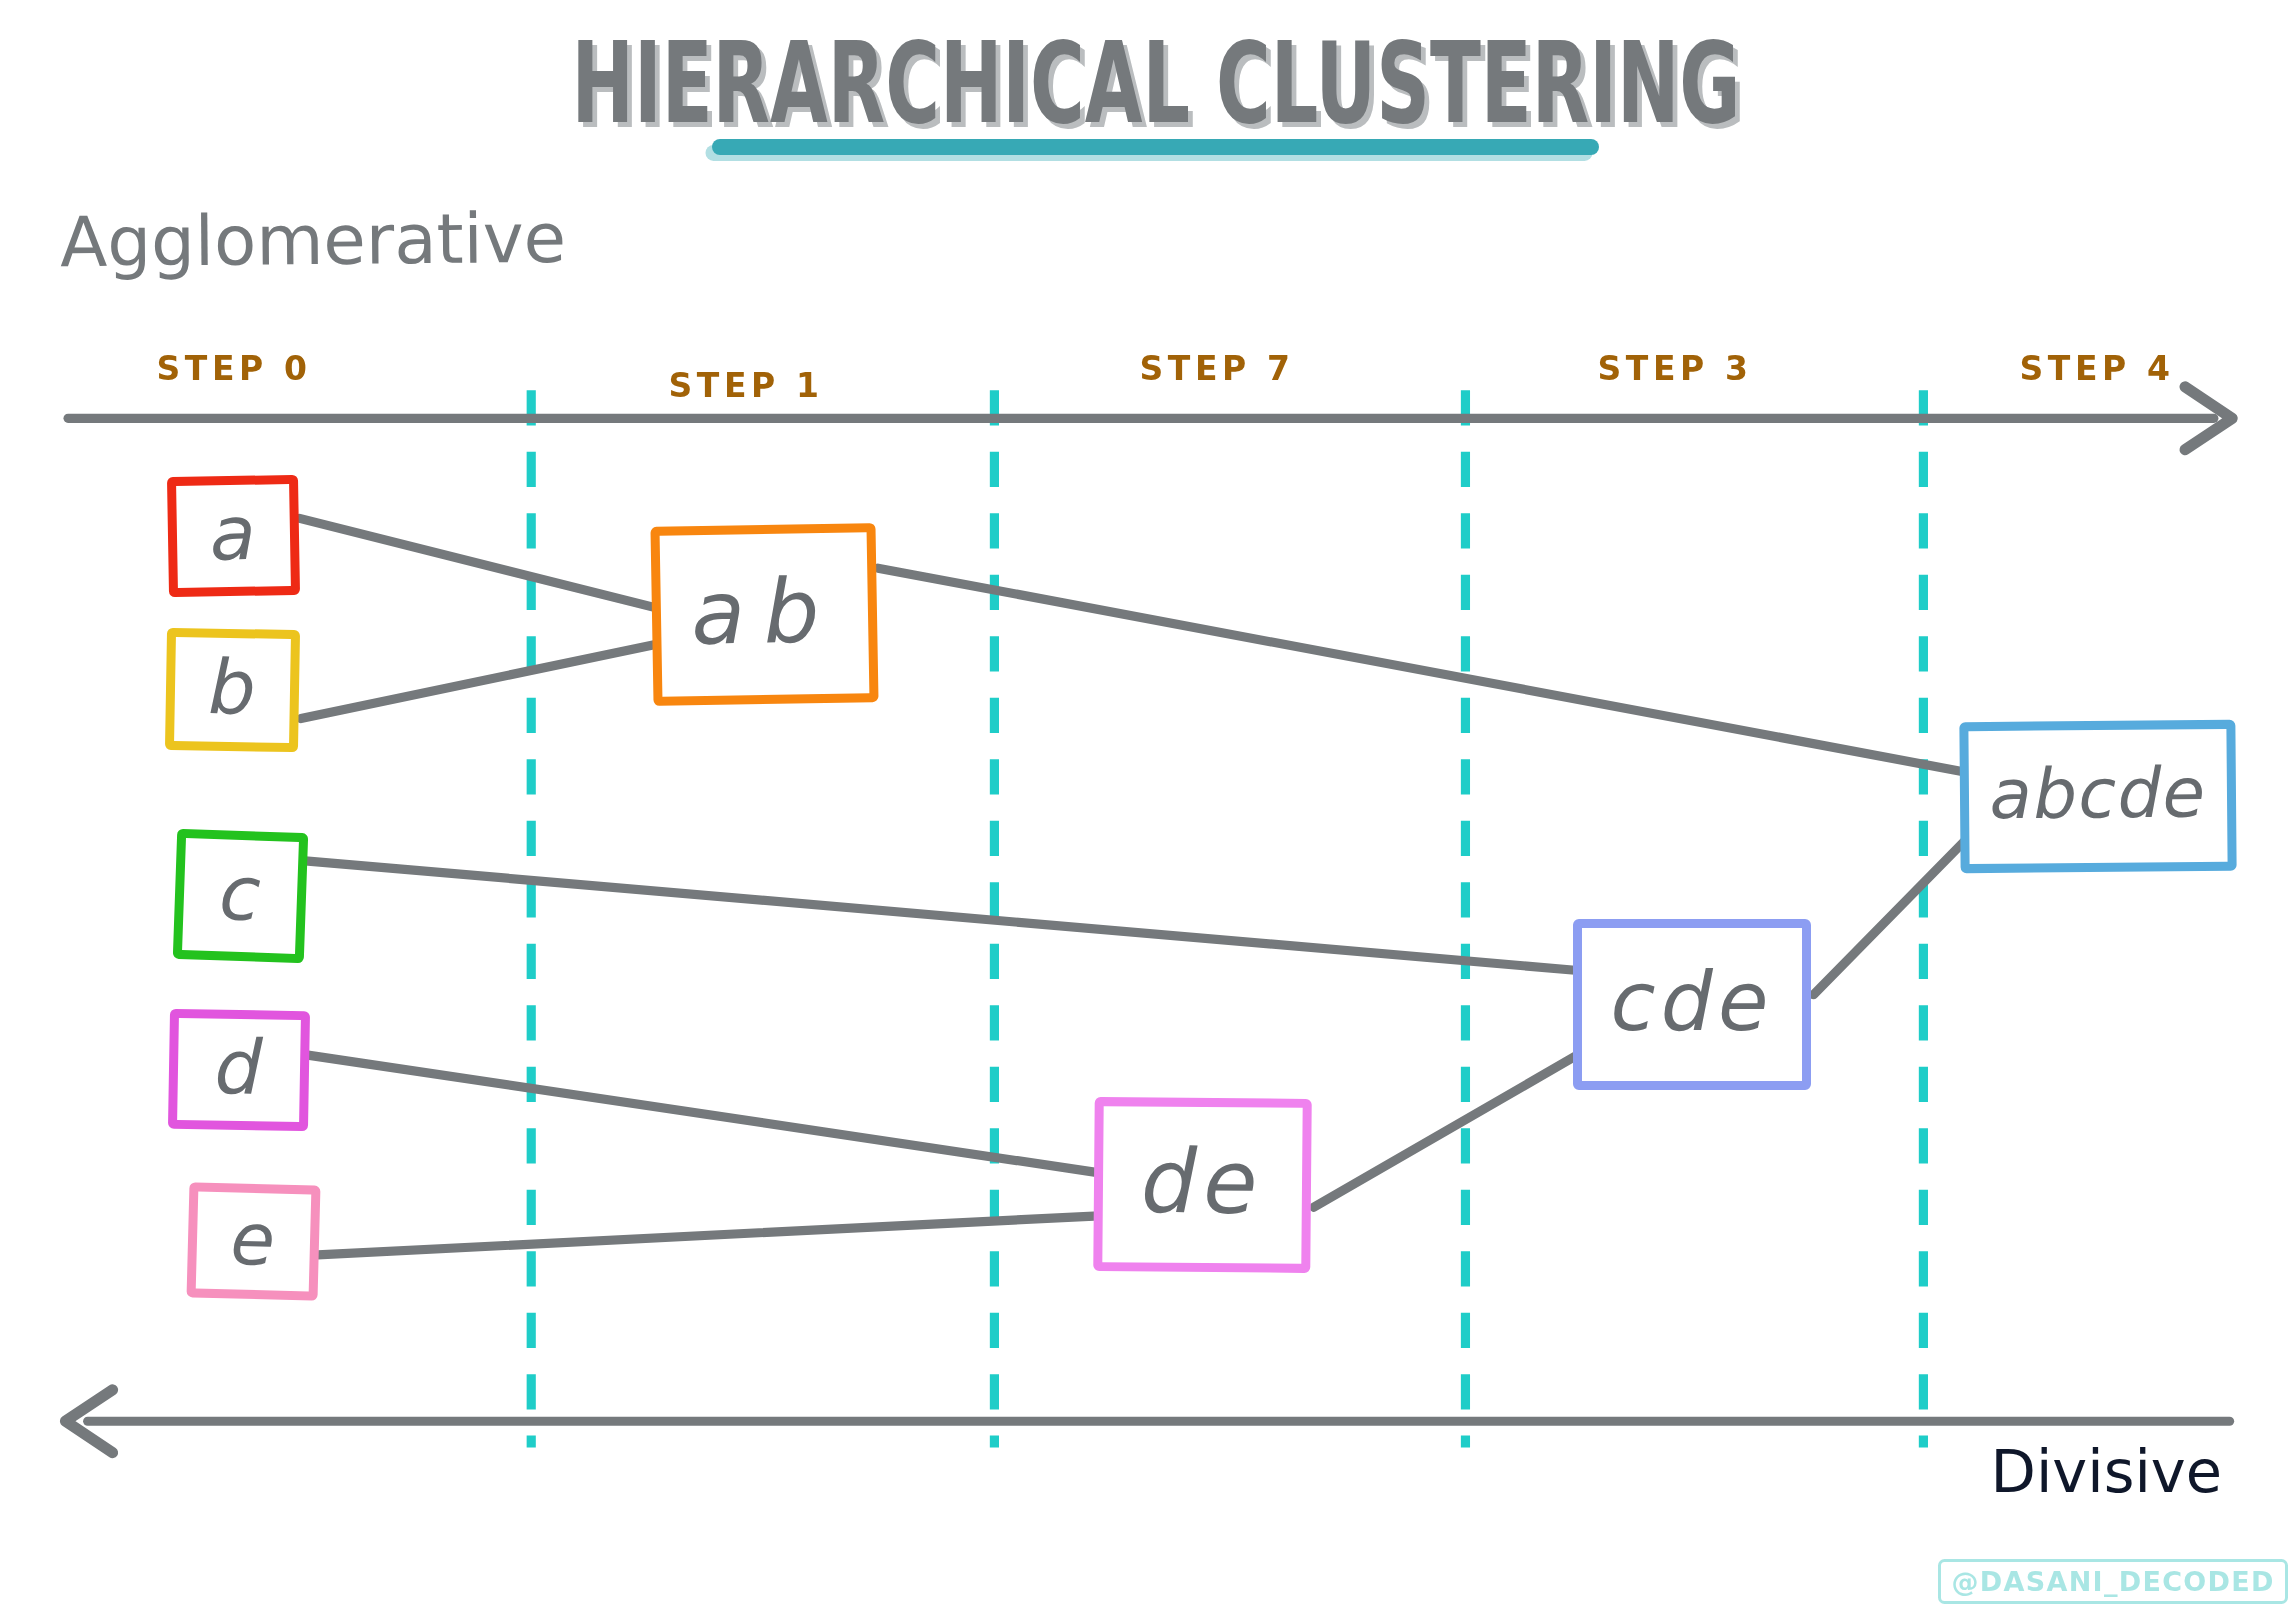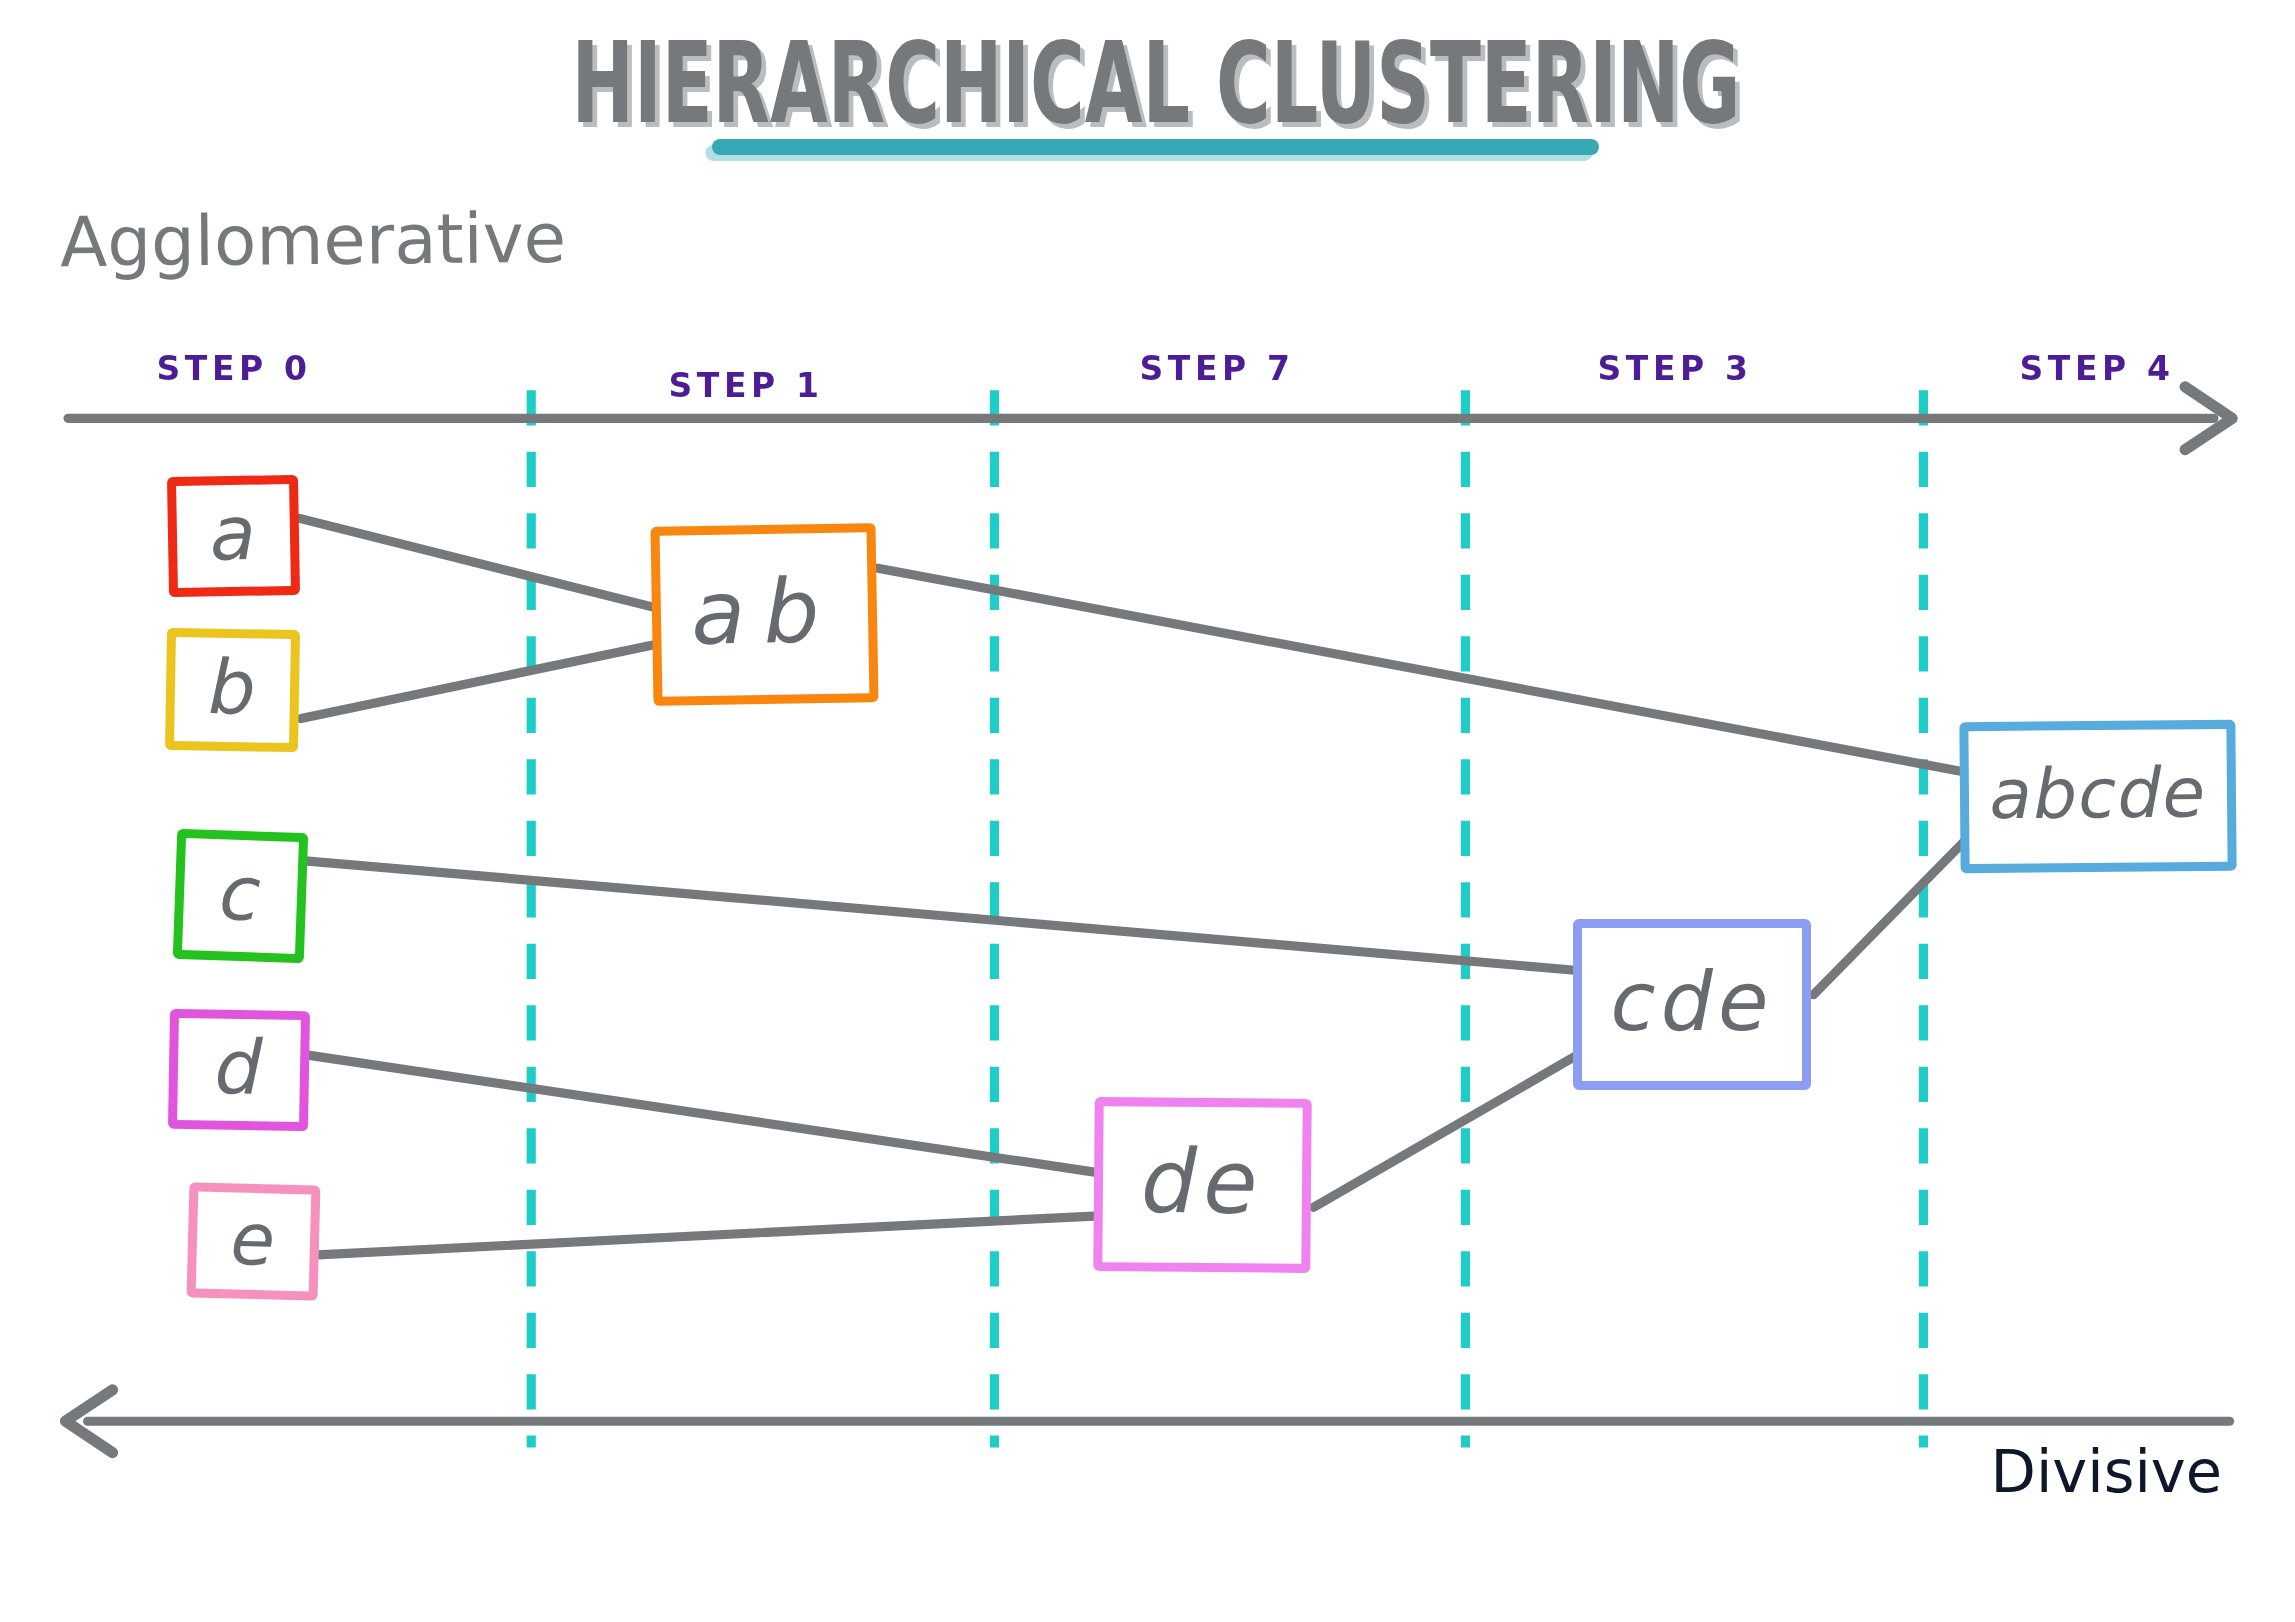--- a/index.html
+++ b/index.html
@@ -16,21 +16,21 @@
   .title-underline{
     position:absolute;left:712px;top:139px;width:887px;height:16.4px;border-radius:9.2px;
     background:#37a9b5;box-shadow:-6.5px 5.9px 0 #b2dfe3;
   }
   .agglomerative-label{
     position:absolute;left:60px;top:200px;font-size:69px;color:#75797c;
     transform:rotate(-.5deg);white-space:nowrap;
   }
   .step-label{
     position:absolute;transform:translateX(-50%);font-weight:bold;font-size:33px;
-    letter-spacing:4.6px;color:#4c1d95;white-space:nowrap;
+    letter-spacing:4.6px;color:#a16207;white-space:nowrap;
   }
   .cluster{
     position:absolute;background:#ffffff;border:9.8px solid #000;border-radius:5.9px;
     display:flex;align-items:center;justify-content:center;box-sizing:border-box;
   }
   .cluster-label{
     font-style:italic;color:#676b6f;line-height:1;transform:translateY(-2.6px);
   }
   .divisive-label{
     position:absolute;right:73px;top:1437px;font-size:59px;font-weight:normal;
@@ -105,14 +105,15 @@
       </div>
       <div class="cluster" style="left: 1573px; top: 919px; width: 238px; height: 171px; border-color: rgb(140, 157, 242); transform: rotate(0deg);">
         <span class="cluster-label" style="font-size: 82px; letter-spacing: 5.2px;">cde</span>
       </div>
       <div class="cluster" style="left: 1960px; top: 721px; width: 276px; height: 151px; border-color: rgb(87, 171, 221); transform: rotate(-0.5deg);">
         <span class="cluster-label" style="font-size: 69px; letter-spacing: 1.3px;">abcde</span>
       </div>
     </div>
 
   <div class="divisive-label">Divisive</div>
+  <div class="watermark">@DASANI_DECODED</div>
 </div>
 
 
 </body></html>

